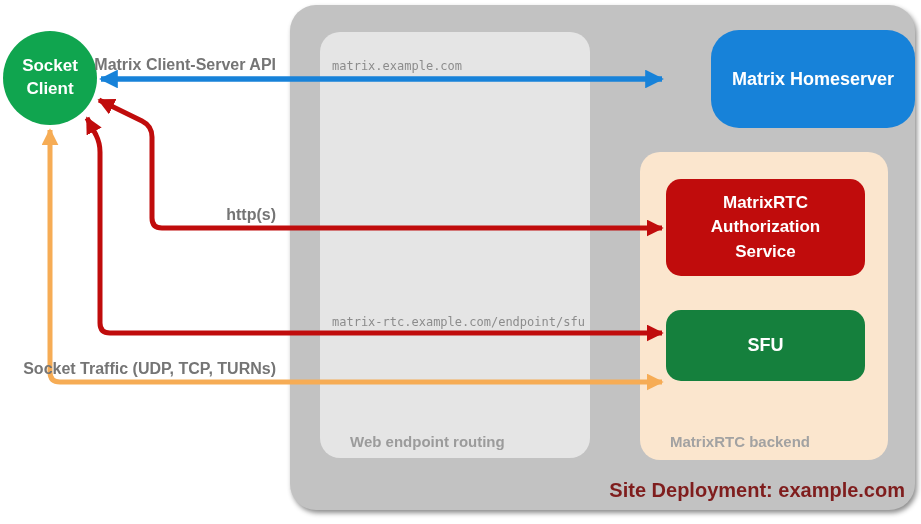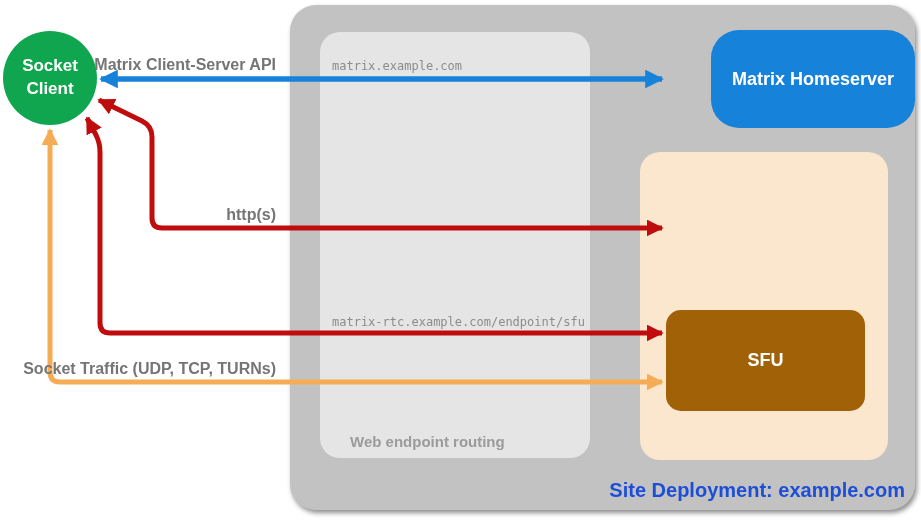--- a/index.html
+++ b/index.html
@@ -21,21 +21,21 @@
   .backend-box{
     position:absolute;left:640px;top:152px;width:248px;height:308px;
     background:#FBE6CE;border-radius:20px;z-index:2;
   }
   .container-label{
     position:absolute;font-weight:bold;font-size:15px;z-index:3;white-space:nowrap;margin-left:12px;
   }
   .routing-label{left:338px;top:433px;color:#9B9B9B;}
   .backend-label{left:658px;top:433px;color:#A2A2A2;}
   .site-title{
-    position:absolute;right:16px;top:479px;color:#1d4ed8;
+    position:absolute;right:16px;top:479px;color:#7f1d1d;
     font-weight:bold;font-size:20px;z-index:3;white-space:nowrap;
   }
   
   .node{
     position:absolute;display:flex;align-items:center;justify-content:center;
     text-align:center;color:#ffffff;font-weight:bold;z-index:3;
   }
   .client-node{
     left:3px;top:31px;width:94px;height:94px;border-radius:50%;
     background:#10A54F;font-size:17px;line-height:1.35;
@@ -43,22 +43,22 @@
   .homeserver-node{
     left:666px;top:30px;width:204px;height:98px;border-radius:28px;
     background:#1782D9;font-size:18px;margin-left:45px;
   }
   .auth-node{
     left:666px;top:179px;width:199px;height:97px;border-radius:15px;
     background:#C00C0C;font-size:17px;line-height:1.45;padding:0 24px;
     box-sizing:border-box;
   }
   .sfu-node{
-    left:666px;top:310px;width:199px;height:101px;border-radius:15px;
-    background:#a16207;font-size:18px;
+    left:666px;top:310px;width:199px;height:71px;border-radius:15px;
+    background:#15803d;font-size:18px;
   }
   .client-label{width:70px;}
   
   .endpoint{
     position:absolute;left:332px;color:#8C8C8C;font-size:12px;
     font-family:"DejaVu Sans Mono",monospace;z-index:3;white-space:nowrap;
   }
   .ep-hs{top:59px;}
   .ep-jwt{top:210px;}
   .ep-sfu{top:315px;}
@@ -81,26 +81,30 @@
 
   <div class="site-container"></div>
   <div class="site-title">Site Deployment: example.com</div>
 
   <div class="routing-box"></div>
   <div class="container-label routing-label">Web endpoint routing</div>
   <div class="endpoint ep-hs">matrix.example.com</div>
   <div class="endpoint ep-sfu">matrix-rtc.example.com/endpoint/sfu</div>
 
   <div class="backend-box"></div>
+  <div class="container-label backend-label">MatrixRTC backend</div>
 
   <div class="node client-node">
     <span class="client-label">Socket Client</span>
   </div>
   <div class="node homeserver-node">
     <span>Matrix Homeserver</span>
+  </div>
+  <div class="node auth-node">
+    <span>MatrixRTC Authorization Service</span>
   </div>
   <div class="node sfu-node">
     <span>SFU</span>
   </div>
 
   <div class="arrow-label lbl-csapi">Matrix Client-Server API</div>
   <div class="arrow-label lbl-http">http(s)</div>
   <div class="arrow-label lbl-webrtc">Socket Traffic (UDP, TCP, TURNs)</div>
 
   <svg id="arrows" width="921" height="524" viewBox="0 0 921 524">

